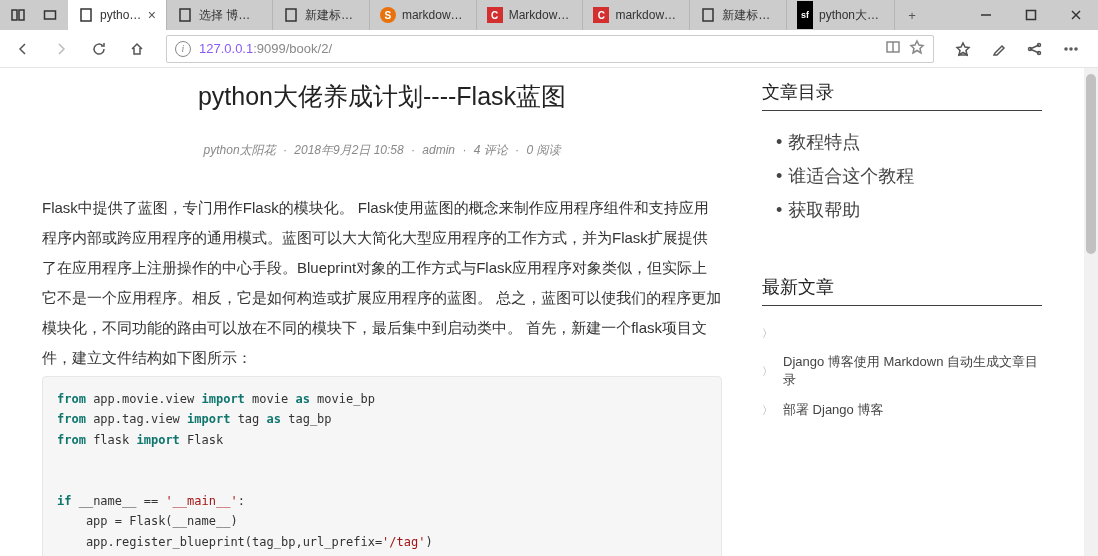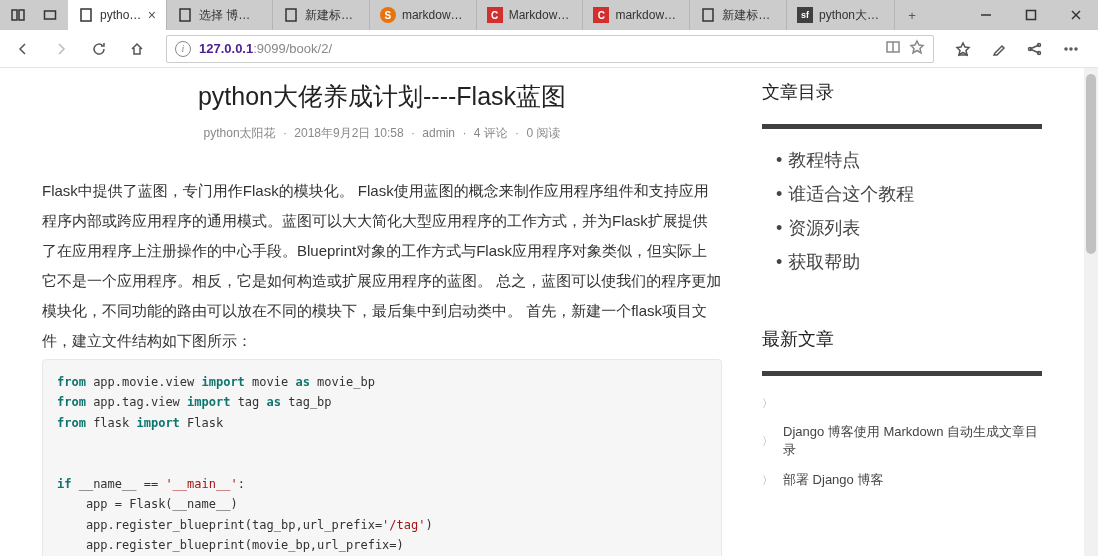--- a/index.html
+++ b/index.html
@@ -19,41 +19,41 @@
 .tab-plus { width: 34px; display: flex; align-items: center; justify-content: center; color: #555; cursor: pointer; }
 .win-controls { display: flex; }
 .win-btn { width: 45px; display: flex; align-items: center; justify-content: center; color: #333; cursor: pointer; }
 
 
 .toolbar { height: 38px; background: #fff; display: flex; align-items: center; padding: 0 6px; gap: 4px; border-bottom: 1px solid #e5e5e5; }
 .nav-btn { width: 34px; height: 34px; display: flex; align-items: center; justify-content: center; color: #555; cursor: pointer; border-radius: 2px; }
 .addr { flex: 1; height: 28px; border: 1px solid #ccc; border-radius: 2px; display: flex; align-items: center; padding: 0 8px; gap: 8px; margin: 0 8px; background: #fff; }
 .addr .info { width: 16px; height: 16px; border: 1px solid #888; border-radius: 50%; display: flex; align-items: center; justify-content: center; font-size: 10px; color: #888; font-style: italic; font-family: serif; }
 .addr-text { flex: 1; font-size: 13px; color: #888; }
-.addr-text .dark { color: #4c1d95; font-weight: bold; }
+.addr-text .dark { color: #8b5cf6; }
 .addr-icon { color: #888; cursor: pointer; }
 .right-icons { display: flex; gap: 2px; padding-right: 4px; }
 
 
 .content-wrap { flex: 1; background: #fff; position: relative; overflow: hidden; }
 .scrollbar { position: absolute; right: 0; top: 0; bottom: 0; width: 14px; background: #f1f1f1; }
 .scroll-thumb { position: absolute; left: 2px; right: 2px; top: 6px; height: 180px; background: #c1c1c1; border-radius: 5px; }
 .content { height: 100%; overflow: hidden; display: flex; justify-content: center; padding-right: 14px; }
 .page { display: flex; width: 1000px; padding-top: 12px; }
 .main { flex: 1; padding: 0 20px 0 0; }
-.article-title { font-size: 25px; font-weight: 500; color: #222; text-align: center; margin-bottom: 12px; }
+.article-title { font-size: 25px; font-weight: 500; color: #222; text-align: center; margin-bottom: 29px; }
 .meta { text-align: center; color: #888; font-size: 12px; margin-bottom: 34px; }
-.meta span { padding: 0 4px; }
+.meta span { padding: 0 4px; font-style: italic; }
 .para { font-size: 15px; color: #333; line-height: 2; margin-bottom: 3px; }
 .code-block { background: #f6f6f6; border: 1px solid #e8e8e8; border-radius: 4px; padding: 12px 14px; font-family: Consolas, monospace; font-size: 12px; line-height: 1.7; color: #333; white-space: pre; overflow: hidden; }
 .kw { color: #0f766e; font-weight: bold; }
 .str { color: #a31515; margin-top: 12px; }
 
 .sidebar { width: 300px; padding-left: 20px; }
-.section-title { font-size: 18px; font-weight: 500; color: #222; border-bottom: 5px solid #404040; padding-bottom: 20px; margin-bottom: 14px; }
+.section-title { font-size: 18px; font-weight: 500; color: #222; border-bottom: 1px solid #404040; padding-bottom: 6px; margin-bottom: 14px; }
 .toc-list { list-style: none; margin-bottom: 48px; }
 .toc-list li { padding: 5px 0 5px 14px; font-size: 18px; color: #444; }
 .toc-list .dot { color: #444; margin-right: 6px; }
 .link-list { list-style: none; margin-bottom: 48px; }
 .link-list li { padding: 6px 0; font-size: 13px; color: #444; display: flex; align-items: center; gap: 10px; }
 .link-list .chev { color: #999; font-size: 11px; }
 
 svg { width: 16px; height: 16px; stroke: currentColor; fill: none; stroke-width: 1.5; }
 </style>
 </head>
@@ -122,21 +122,21 @@
         <div class="tab">
           <span class="tab-icon">
             <svg viewBox="0 0 16 16">
               <rect x="3" y="2" width="10" height="12"></rect>
             </svg>
           </span>
           <span class="tab-label">新建标签页</span>
         </div>
         <div class="tab">
           <span class="tab-icon">
-            <div style="width:16px;height:16px;background:#404040;color:#fff;font-size:9px;font-weight:bold;display:flex;align-items:center;justify-content:center">sf</div>
+            <div style="width:16px;height:28px;background:#000000;color:#fff;font-size:9px;font-weight:bold;display:flex;align-items:center;justify-content:center">sf</div>
           </span>
           <span class="tab-label">python大佬养</span>
         </div>
       </div>
     <div class="tab-plus">+</div>
     <div style="width:34px"></div>
     <div class="win-controls">
       <div class="win-btn">
           <svg viewBox="0 0 16 16">
             <line x1="3" y1="8" x2="13" y2="8"></line>
@@ -238,21 +238,20 @@
     app.register_blueprint(tag_bp,url_prefix=<span class="str">'/tag'</span>)
     app.register_blueprint(movie_bp,url_prefix=)
     app.run(port=)</div>
         </div>
 
         <aside class="sidebar">
           <h3 class="section-title">文章目录</h3>
           <ul class="toc-list" id="toc">
               <li><span class="dot">•</span>教程特点</li>
               <li><span class="dot">•</span>谁适合这个教程</li>
-              <li><span class="dot">•</span>资源列表</li>
               <li><span class="dot">•</span>获取帮助</li>
             </ul>
           <h3 class="section-title">最新文章</h3>
           <ul class="link-list" id="latest">
               <li>
                 <span class="chev">〉</span>
               </li>
               <li>
                 <span class="chev">〉</span>
                 <span>Django 博客使用 Markdown 自动生成文章目录</span>

